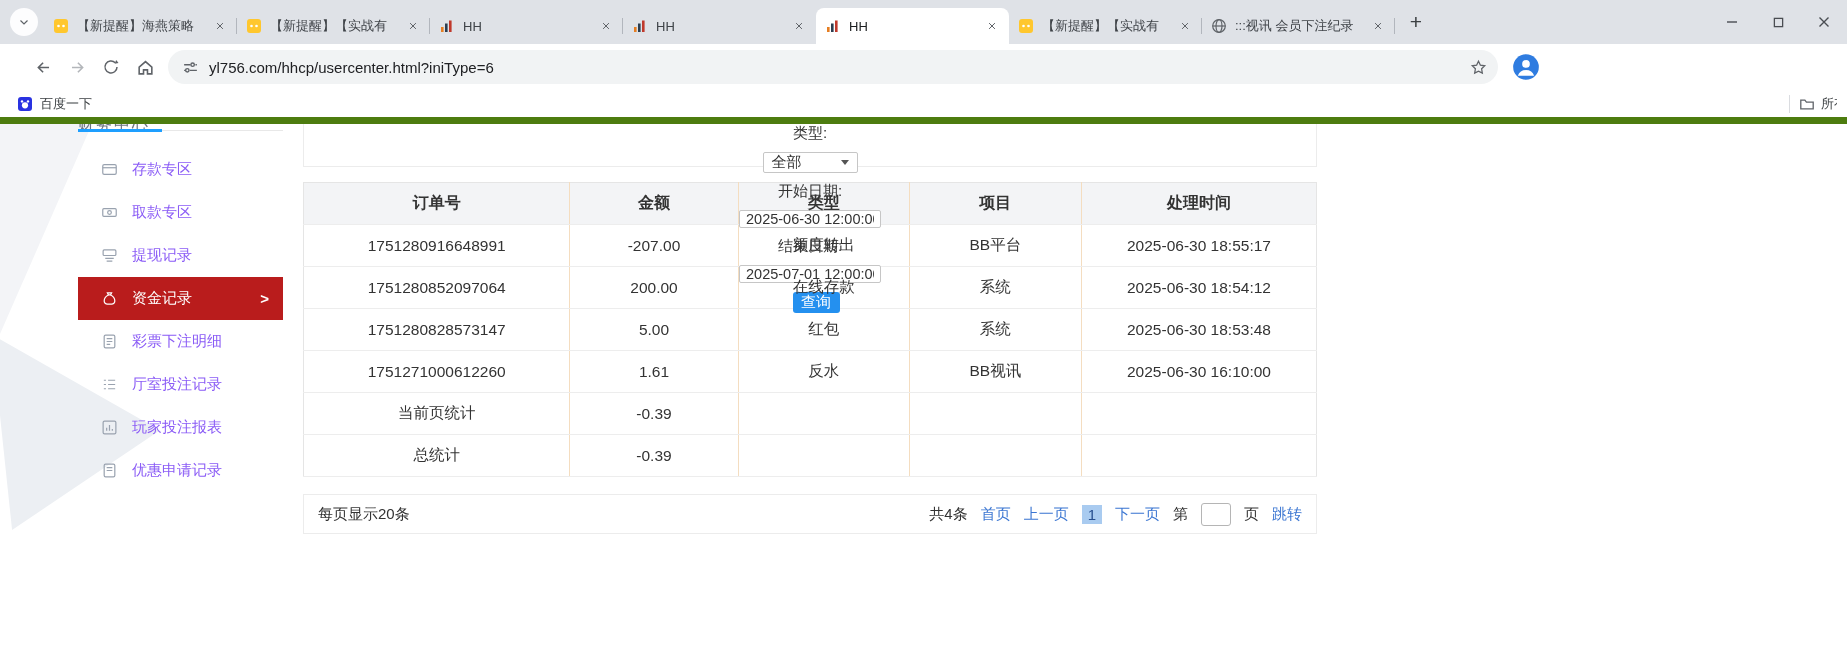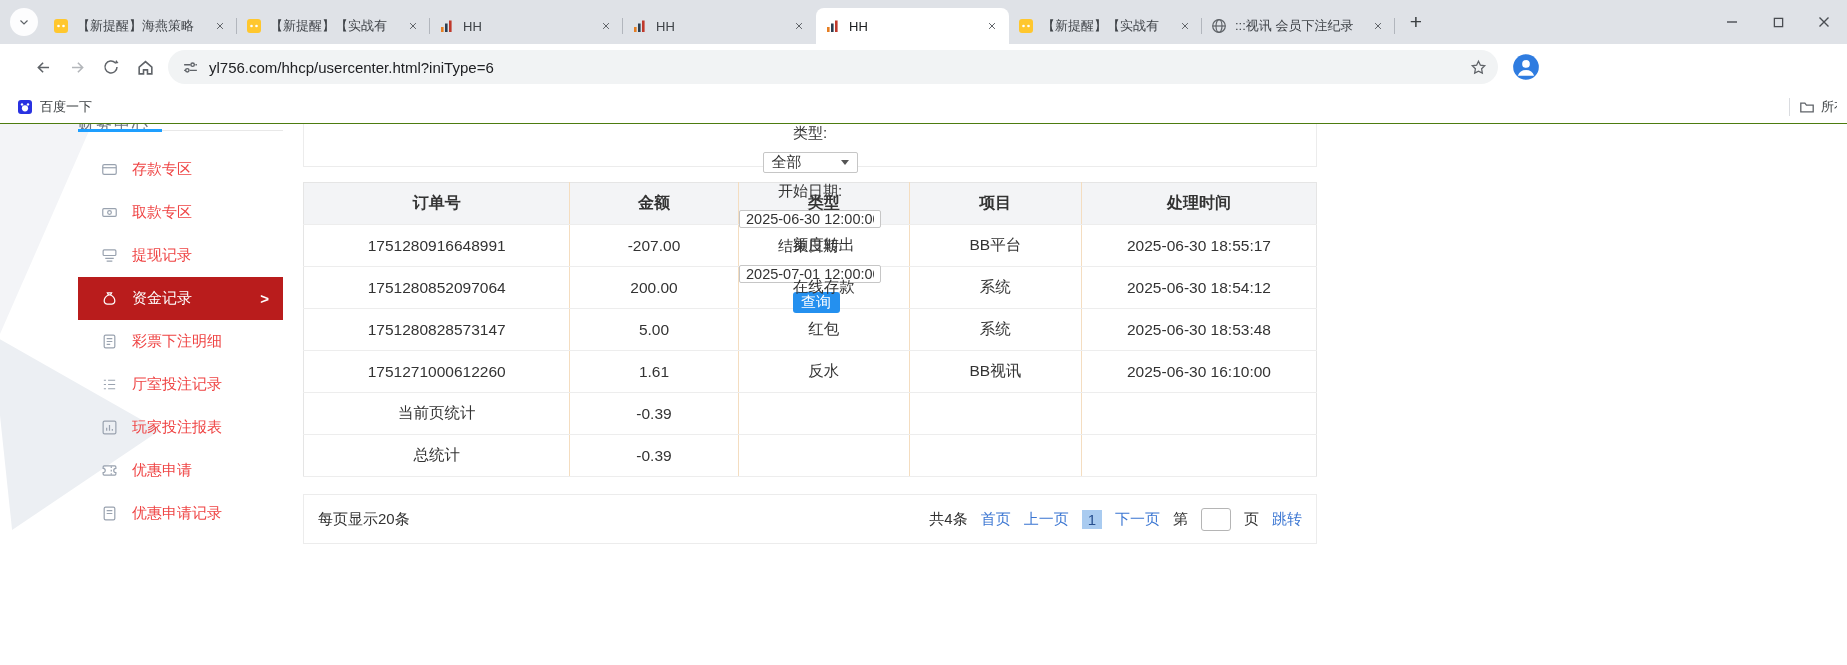--- a/index.html
+++ b/index.html
@@ -29,21 +29,21 @@
   .navbar{height:46px;background:#fff;display:flex;align-items:center;padding:0 26px;}
   .nav-icon{width:34px;height:34px;border-radius:50%;display:flex;align-items:center;justify-content:center;
     color:#5f6368;flex:none;cursor:pointer;}
   .nav-icon.disabled{color:#b3b6ba;}
   .urlpill{flex:none;width:1330px;height:34px;background:#f1f3f4;border-radius:17px;margin:0 6px;
     display:flex;align-items:center;padding:0 6px 0 14px;gap:10px;}
   .urltext{flex:1;font-size:15px;color:#202124;white-space:nowrap;overflow:hidden;}
   .avatar{width:28px;height:28px;flex:none;margin-left:8px;cursor:pointer;}
 
   
-  .bmbar{height:34px;background:#fff;border-bottom:1px solid #4d7c0f;display:flex;align-items:center;padding:0 10px;}
+  .bmbar{height:34px;background:#fff;border-bottom:7px solid #4d7c0f;display:flex;align-items:center;padding:0 10px;}
   .bm-item{display:flex;align-items:center;gap:7px;padding:3px 7px;border-radius:6px;
     font-size:13px;color:#3c4043;cursor:pointer;}
   .bm-right{margin-left:auto;display:flex;align-items:center;color:#3c4043;}
   .bm-divider{width:1px;height:18px;background:#dadce0;margin:0 9px;}
   .bm-all{display:flex;align-items:center;gap:6px;font-size:13px;cursor:pointer;}
   .bm-all .clip{width:16px;overflow:hidden;white-space:nowrap;}
 
   
   .page{position:relative;height:541px;background:#fff;display:flex;padding-left:78px;}
   .decor-tri-a{position:absolute;left:0;top:0;width:92px;height:210px;background:#f3f4f7;
@@ -52,21 +52,21 @@
     clip-path:polygon(2% 6%,100% 52%,14% 100%);}
 
   
   .sidebar{width:205px;flex:none;height:440px;overflow:hidden;position:relative;z-index:2;}
   .side-head{border-bottom:1px solid #e8e8e8;position:relative;height:16px;overflow:visible;}
   .side-head .hd-text{display:block;margin-top:-9px;height:22px;overflow:hidden;
     font-size:16px;color:#6b7482;letter-spacing:2px;}
   .side-head .hd-line{position:absolute;left:0;bottom:-2px;width:84px;height:3px;background:#1e9fff;}
   .side-nav{margin-top:17px;}
   .side-item{height:43px;display:flex;align-items:center;gap:14px;padding-left:23px;
-    font-size:15px;color:#ef4444;cursor:pointer;}
+    font-size:15px;color:#8b5cf6;cursor:pointer;}
   .side-item svg{width:17px;height:17px;color:#99a2af;flex:none;}
   .side-item.active{background:#b91c1c;color:#fff;}
   .side-item.active svg{color:#fff;}
   .side-item .chev{display:none;margin-left:auto;margin-right:14px;font-size:15px;font-weight:700;}
   .side-item.active .chev{display:block;}
 
   
   .content{width:1014px;flex:none;margin-left:20px;position:relative;z-index:2;}
   .filterbox{height:43px;border:1px solid #ececec;border-top:none;display:flex;align-items:center;
     gap:9px;padding:0 12px;font-size:15px;color:#333;flex-direction:column;}
@@ -79,21 +79,21 @@
   .btn-query{margin-left:12px;width:47px;height:30px;background:#2490ef;border:none;border-radius:3px;
     color:#fff;font-size:15px;font-family:inherit;cursor:pointer;}
 
   .datatable{width:100%;border-collapse:collapse;margin-top:15px;table-layout:fixed;
     border:1px solid #e5e5e5;}
   .datatable th{height:42px;background:#f3f4f6;color:#333;font-size:16px;font-weight:700;}
   .datatable td{height:42px;color:#333;font-size:15.5px;text-align:center;}
   .datatable th,.datatable td{border-bottom:1px solid #ededed;border-left:1px solid #f4ddc0;}
   .datatable th:first-child,.datatable td:first-child{border-left:none;}
 
-  .pagebar{margin-top:17px;height:50px;border:1px solid #ececec;display:flex;align-items:center;
+  .pagebar{margin-top:17px;height:40px;border:1px solid #ececec;display:flex;align-items:center;
     padding:0 14px;font-size:15px;color:#333;}
   .pg-right{margin-left:auto;display:flex;align-items:center;gap:13px;}
   .pg-link{color:#3b76d2;cursor:pointer;}
   .pg-current{background:#a9cbf0;color:#274f8f;padding:1px 6px;cursor:default;}
   .pg-input{width:30px;height:23px;border:1px solid #b5b5b5;border-radius:3px;font-family:inherit;
     font-size:14px;text-align:center;}
 </style>
 </head>
 <body>
 
@@ -375,27 +375,20 @@
       </div>
 
       <div class="side-item">
         <svg viewBox="0 0 24 24" fill="none" stroke="currentColor" stroke-width="1.7">
             <rect x="3" y="3" width="18" height="18" rx="2"></rect>
             <path d="M8 16.5v-4M12 16.5v-8M16 16.5v-2.5"></path>
           </svg>
         <span>玩家投注报表</span>
       </div>
 
-      <div class="side-item">
-        <svg viewBox="0 0 24 24" fill="none" stroke="currentColor" stroke-width="1.7">
-            <path d="M3 9V7a1.5 1.5 0 0 1 1.5-1.5h15A1.5 1.5 0 0 1 21 7v2a2.5 2.5 0 0 0 0 6v2a1.5 1.5 0 0 1-1.5 1.5h-15A1.5 1.5 0 0 1 3 17v-2a2.5 2.5 0 0 0 0-6z"></path>
-            <path d="M14.5 6v12" stroke-dasharray="2.5 2.5"></path>
-          </svg>
-        <span>优惠申请</span>
-      </div>
 
       <div class="side-item">
         <svg viewBox="0 0 24 24" fill="none" stroke="currentColor" stroke-width="1.7">
             <rect x="4.5" y="3" width="15" height="18" rx="2"></rect>
             <path d="M8 8h8M8 12h8"></path>
           </svg>
         <span>优惠申请记录</span>
       </div>
 
     </nav>

